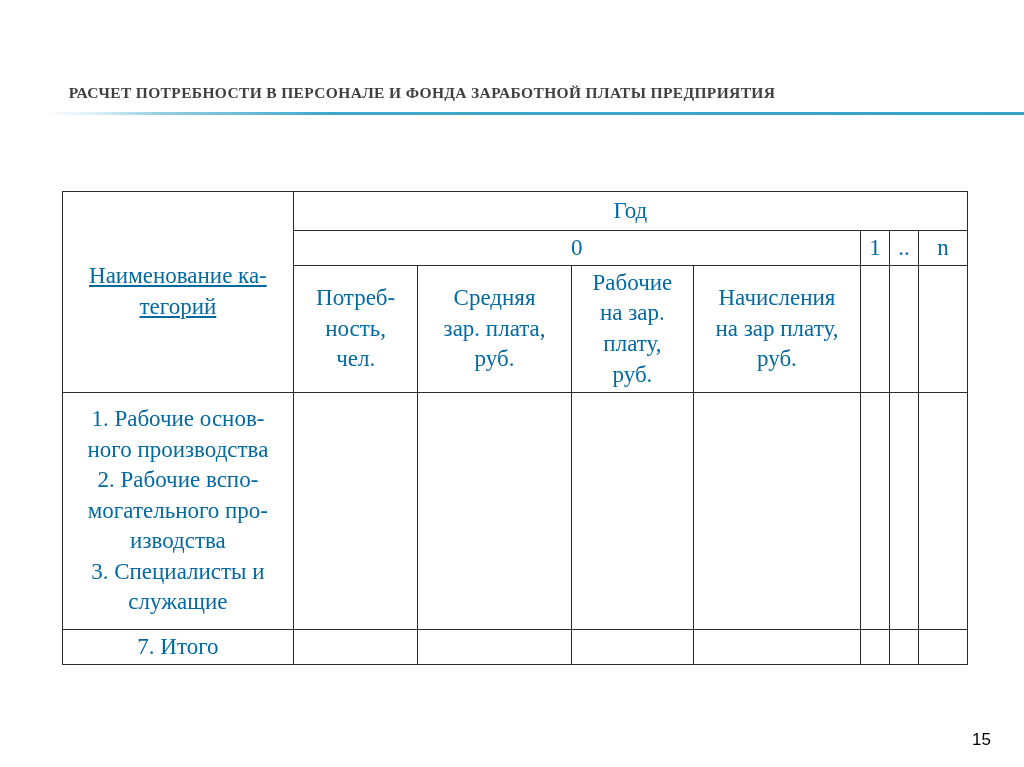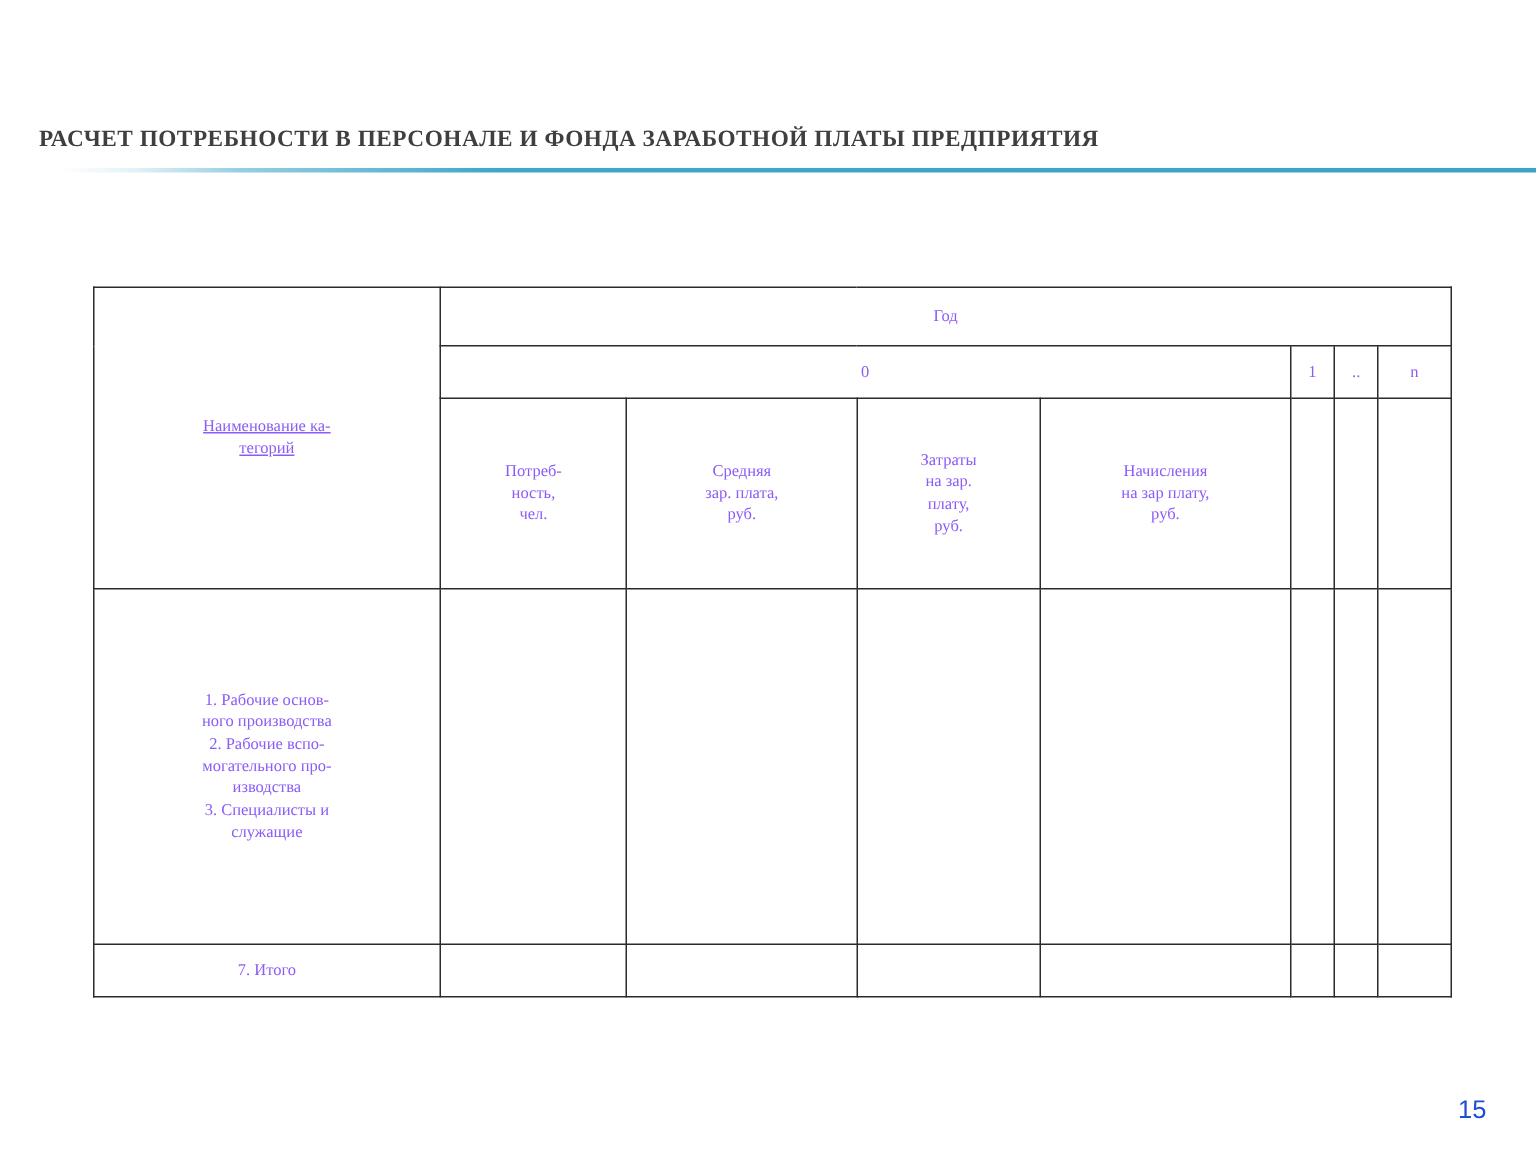--- a/index.html
+++ b/index.html
@@ -14,27 +14,27 @@
     position: relative;
     overflow: hidden;
   }
 
   
   .slide-title {
     position: absolute;
     left: 0;
     top: 84px;
     width: 844px;
+    text-align: center;
     font-family: "Liberation Serif", "DejaVu Serif", serif;
     font-weight: bold;
     font-size: 15.5px;
     letter-spacing: 0.35px;
     color: #3f3f3f;
     white-space: nowrap;
-    padding-left: 26px;
   }
 
   .title-rule {
     position: absolute;
     left: 0;
     top: 112px;
     width: 1024px;
     height: 3px;
     background: linear-gradient(to right,
                  rgba(255,255,255,0) 0px,
@@ -58,22 +58,22 @@
     width: 906px;
     table-layout: fixed;
   }
 
   table.sheet td {
     border: 1px solid #2b2b2b;
     padding: 0;
     vertical-align: middle;
     text-align: center;
     font-family: "Liberation Serif", "DejaVu Serif", serif;
-    font-size: 11px;
-    color: #8b5cf6;
+    font-size: 23px;
+    color: #0369a1;
     line-height: 1.33;
   }
 
   
   .h-year    { height: 38px; font-size: 18px; }
   .h-zero    { height: 34px; font-size: 18px; }
   .h-narrow  { height: 34px; font-size: 17px; }
   .h-sub     { height: 126px; padding: 4px 6px; font-size: 17px; }
 
   .cat-head {
@@ -103,21 +103,21 @@
 
   .hdr-lines { white-space: pre-line; }
 
   
   .page-num {
     position: absolute;
     right: 33px;
     bottom: 17px;
     font-family: "Liberation Sans", "DejaVu Sans", sans-serif;
     font-size: 17px;
-    color: #1d4ed8;
+    color: #000000;
   }
 </style>
 </head>
 <body>
 
 <div class="slide-title">РАСЧЕТ ПОТРЕБНОСТИ В ПЕРСОНАЛЕ И ФОНДА ЗАРАБОТНОЙ ПЛАТЫ ПРЕДПРИЯТИЯ</div>
 
 <div class="title-rule"></div>
 
 <div class="table-wrap">
@@ -151,21 +151,21 @@
           <span class="hdr-lines">Потреб-
 ность,
 чел.</span>
         </td>
         <td class="h-sub">
           <span class="hdr-lines">Средняя
 зар. плата,
 руб.</span>
         </td>
         <td class="h-sub">
-          <span class="hdr-lines">Затраты
+          <span class="hdr-lines">Рабочие
 на зар.
 плату,
 руб.</span>
         </td>
         <td class="h-sub">
           <span class="hdr-lines">Начисления
 на зар плату,
 руб.</span>
         </td>
         <td></td>

